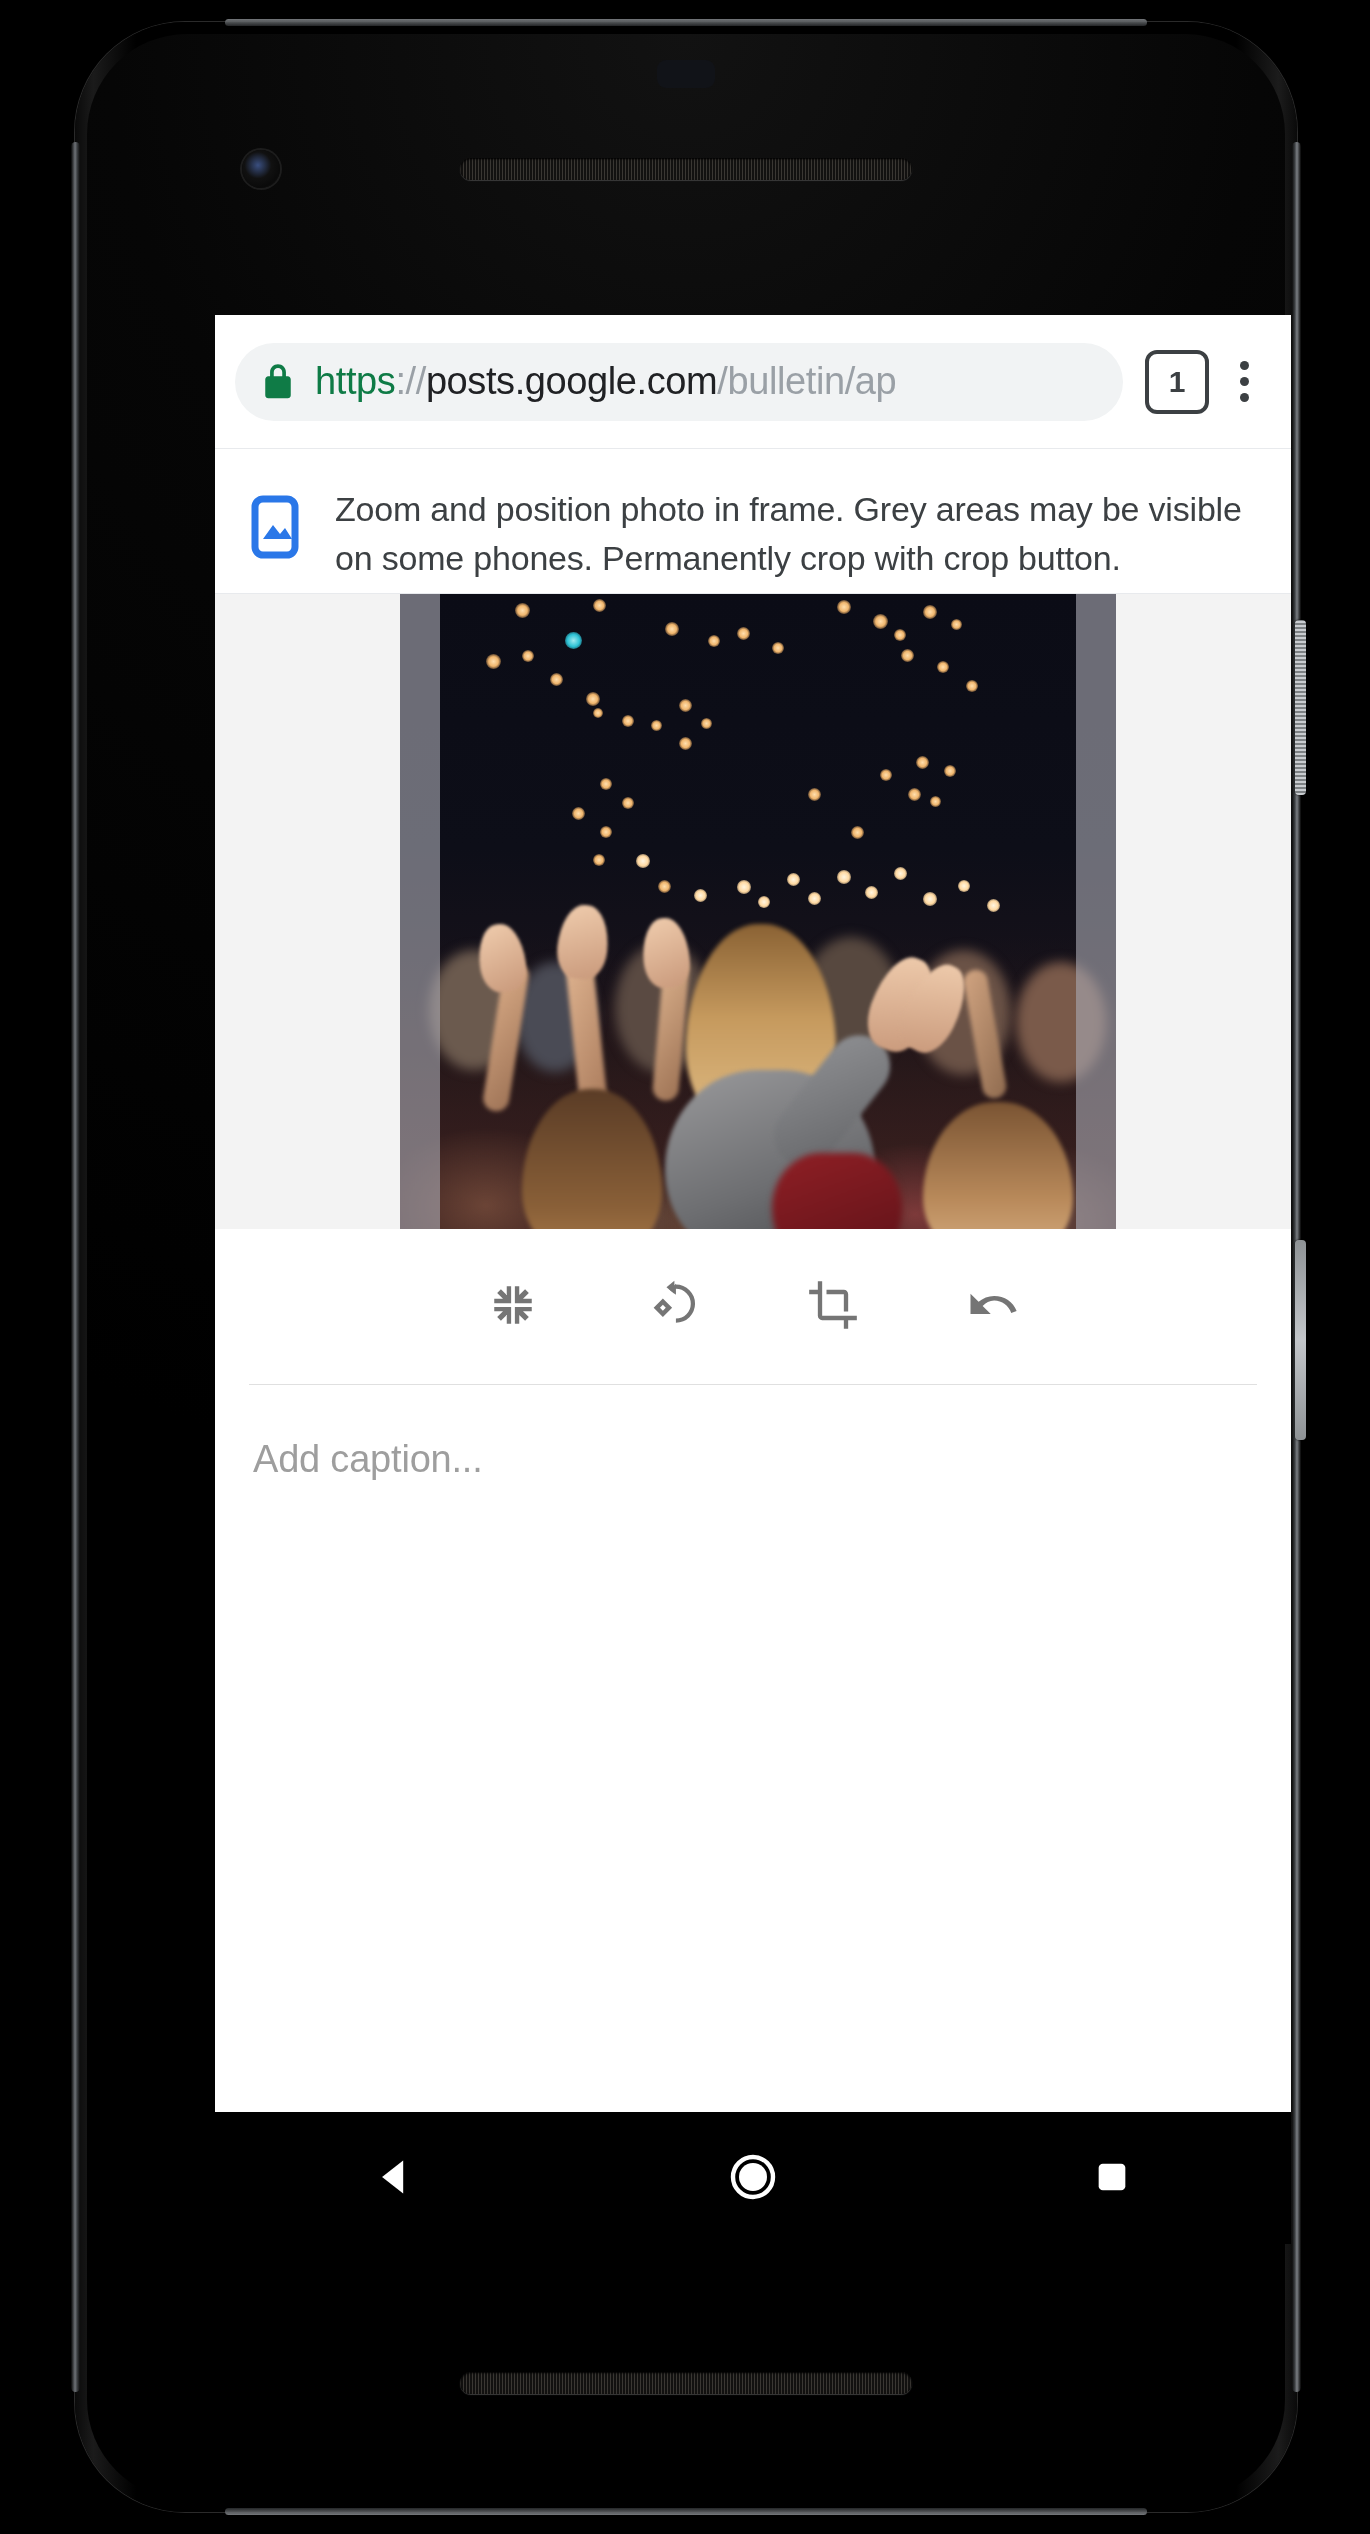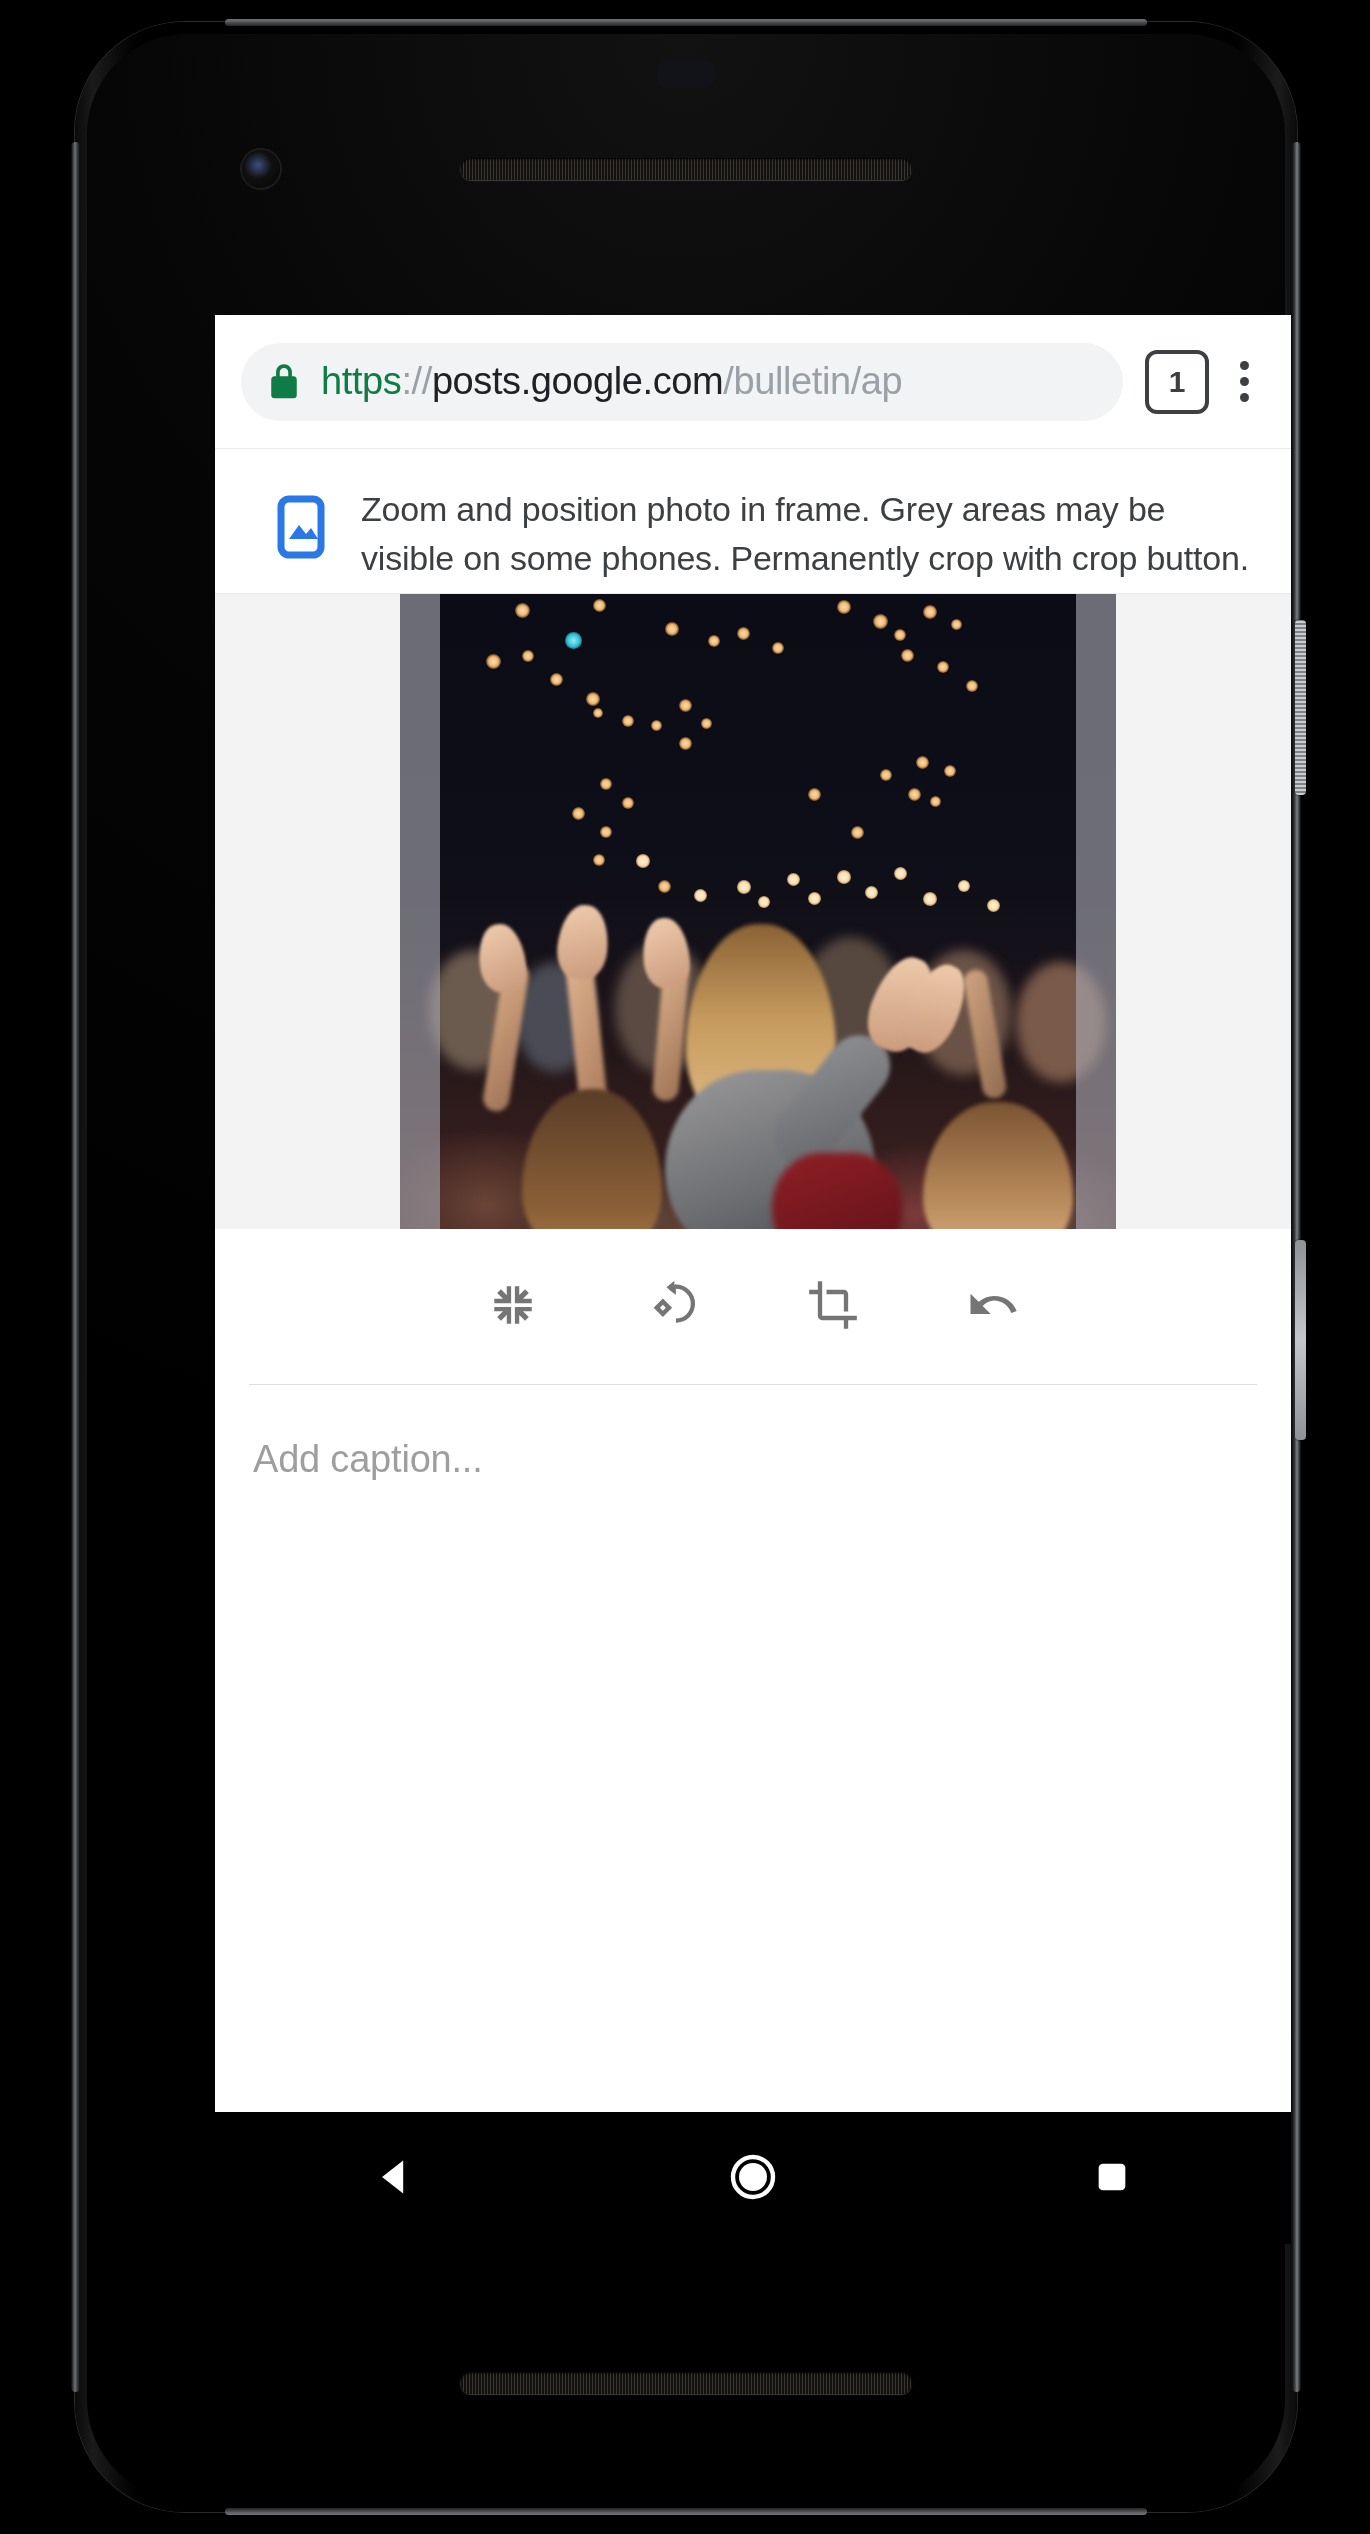--- a/index.html
+++ b/index.html
@@ -54,21 +54,21 @@
     background:linear-gradient(0deg,#8e9295,#c3c6ca 50%,#8e9295);
     box-shadow:0 0 2px #000;}
 
   
   #screen{
     position:absolute;left:140px;top:293px;width:1076px;height:1797px;
     background:#fff;overflow:hidden;
   }
 
   
-  #browser-toolbar{height:133px;background:#fff;display:flex;align-items:center;padding:0 18px 0 26px;box-sizing:border-box;}
+  #browser-toolbar{height:133px;background:#fff;display:flex;align-items:center;padding:0 18px 0 20px;box-sizing:border-box;}
   #omnibox{
     flex:1;height:78px;border-radius:39px;background:#f1f3f4;display:flex;align-items:center;
     padding:0 26px;box-sizing:border-box;overflow:hidden;min-width:0;
   }
   #lock-icon{flex:0 0 auto;margin-right:20px;display:flex;}
   #url-text{
     font-size:38px;letter-spacing:-.4px;white-space:nowrap;overflow:hidden;color:#202124;
     font-family:"Liberation Sans", sans-serif;
   }
   #url-text .scheme{color:#0f7b46;}
@@ -78,21 +78,21 @@
   #tab-counter{
     flex:0 0 auto;width:56px;height:56px;margin-left:22px;border:4px solid #3c4043;border-radius:12px;
     display:flex;align-items:center;justify-content:center;font-size:30px;color:#3c4043;font-weight:700;
   }
   #menu-button{flex:0 0 auto;width:58px;margin-left:6px;display:flex;flex-direction:column;
     align-items:center;justify-content:center;gap:7px;}
   #menu-button i{display:block;width:9px;height:9px;border-radius:50%;background:#3c4043;}
 
   
   #info-banner{
-    border-top:1px solid #e8eaed;background:#fff;padding:36px 34px 10px 48px;box-sizing:border-box;
+    border-top:1px solid #e8eaed;background:#fff;padding:36px 34px 10px 22px;box-sizing:border-box;
   }
   #banner-row{display:flex;align-items:flex-start;}
   #photo-frame-icon{flex:0 0 auto;width:64px;height:64px;margin:10px 28px 0 6px;}
   #banner-text{
     font-size:34px;line-height:1.44;color:#3c4043;letter-spacing:-.2px;
   }
   #banner-actions{display:flex;justify-content:flex-end;padding:18px 6px 22px 0;}
   #got-it-button{
     font-size:34px;color:#1a73e8;letter-spacing:.1px;padding:8px 4px;background:none;border:none;
     font-family:"Liberation Sans", sans-serif;cursor:pointer;

